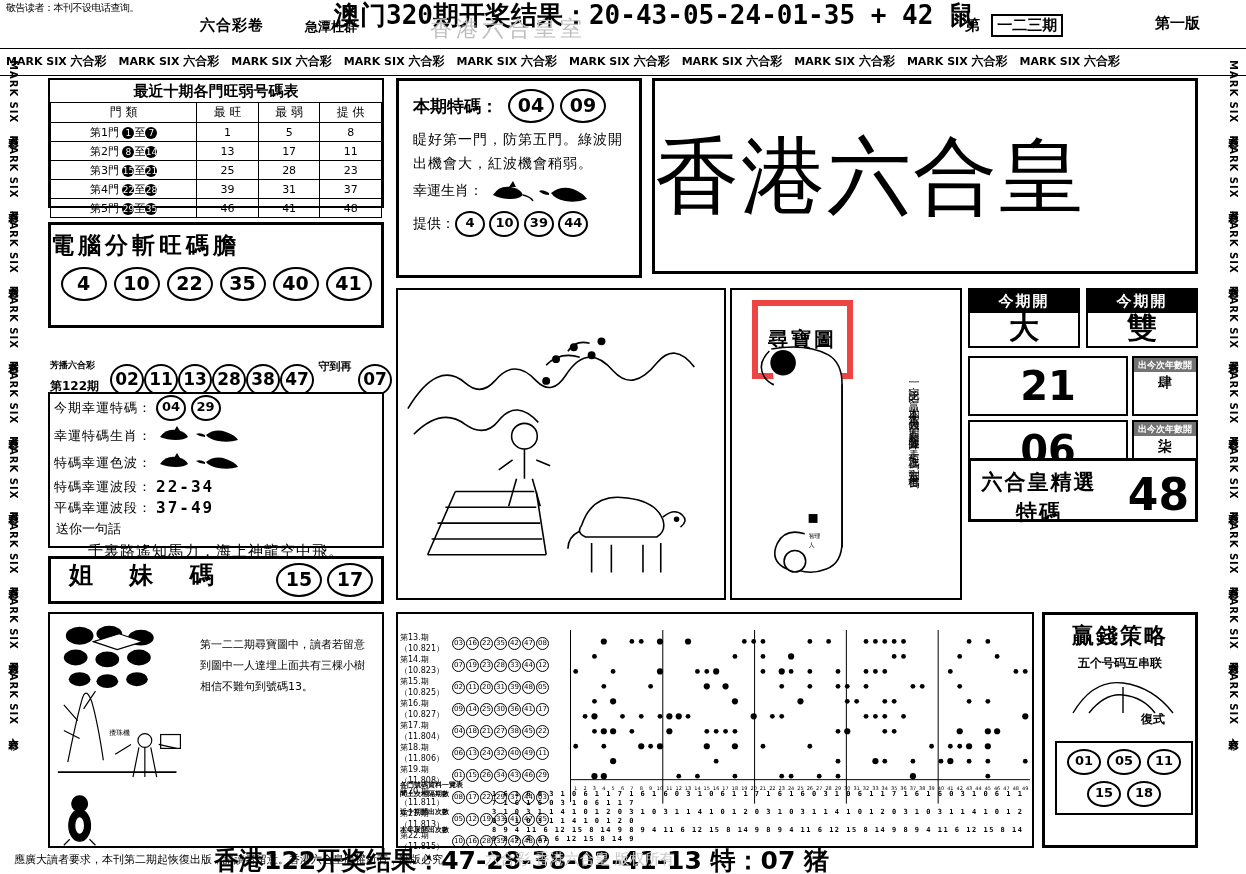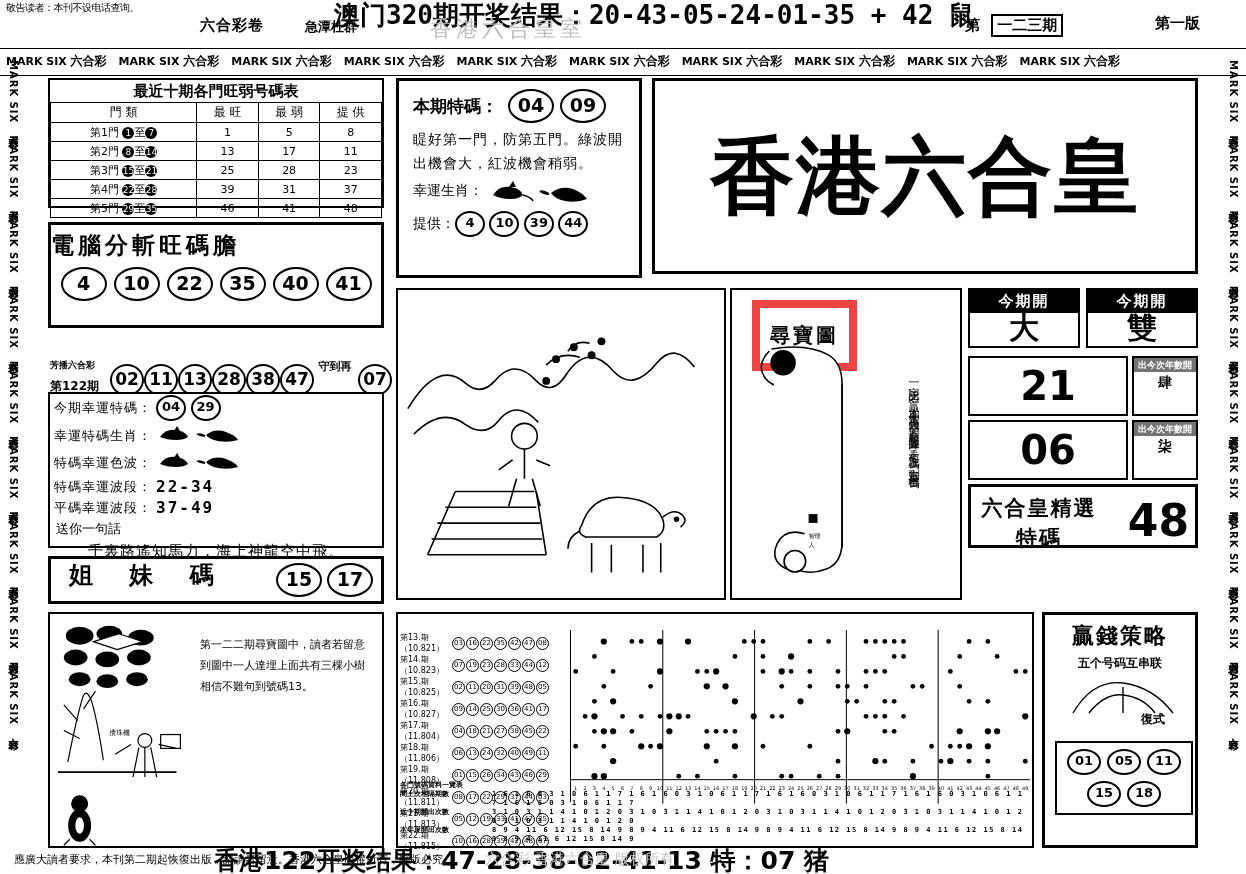--- a/index.html
+++ b/index.html
@@ -78,44 +78,44 @@
   
   #special{left:396px;top:78px;width:246px;height:200px;}
   #special .hd{font-size:17px;font-weight:bold;padding:8px 0 0 14px;display:flex;align-items:center;}
   #special .hd .bs{margin-left:10px;}
   #special .txt{font-size:14px;line-height:24px;padding:4px 14px 0;letter-spacing:1px;}
   #special .zodiac{display:flex;align-items:center;font-size:14px;padding:2px 14px;}
   #special .provide{display:flex;align-items:center;font-size:14px;padding:4px 14px;}
 
   
   #masthead{left:652px;top:78px;width:546px;height:196px;border:3px solid #000;}
-  #masthead .title{font-family:"DejaVu Serif","Liberation Serif",serif;font-weight:bold;font-size:84px;text-align:center;line-height:190px;letter-spacing:2px;white-space:nowrap;}
+  #masthead .title{font-family:"DejaVu Serif","Liberation Serif",serif;font-weight:normal;font-size:84px;text-align:left;line-height:190px;letter-spacing:2px;white-space:nowrap;}
 
   
   #draw{left:396px;top:288px;width:330px;height:312px;}
   
   #treasure{left:730px;top:288px;width:232px;height:312px;}
-  #treasure .cap{position:absolute;left:20px;top:10px;border:8px solid #ef4444;padding:14px 10px;font-size:20px;font-weight:bold;letter-spacing:3px;}
+  #treasure .cap{position:absolute;left:20px;top:10px;border:6px solid #ef4444;padding:20px 10px;font-size:20px;font-weight:bold;letter-spacing:3px;}
   .scroll-text{position:absolute;left:28px;top:86px;width:160px;font-size:11px;line-height:13px;writing-mode:vertical-rl;height:150px;letter-spacing:2px;}
 
   
   #res-left{left:968px;top:288px;width:112px;height:60px;}
   #res-right{left:1086px;top:288px;width:112px;height:60px;}
   .resbox .hd{background:#000;color:#fff;font-size:15px;font-weight:bold;text-align:center;padding:2px 0;letter-spacing:2px;}
   .resbox .bd{font-size:30px;font-weight:bold;text-align:center;line-height:30px;}
 
   #bignum1{left:968px;top:356px;width:160px;height:60px;}
   #bignum2{left:968px;top:420px;width:160px;height:60px;}
   .bignum{font-size:40px;font-weight:bold;text-align:center;line-height:56px;}
   #side1{left:1132px;top:356px;width:66px;height:60px;}
   #side2{left:1132px;top:420px;width:66px;height:60px;}
   .sidebox .hd{background:#737373;color:#fff;font-size:9px;font-weight:bold;text-align:center;line-height:10px;padding:2px 0;}
   .sidebox .bd{font-size:14px;text-align:center;line-height:20px;font-weight:bold;}
 
-  #pick{left:968px;top:484px;width:230px;height:64px;}
+  #pick{left:968px;top:458px;width:230px;height:64px;}
   #pick .lt{position:absolute;left:6px;top:6px;width:124px;text-align:center;font-size:21px;font-weight:bold;line-height:30px;letter-spacing:2px;}
   #pick .rt{position:absolute;right:6px;top:8px;font-size:44px;font-weight:bold;}
 
   
   #strategy{left:1042px;top:612px;width:156px;height:236px;}
   #strategy .cap{text-align:center;font-size:22px;font-weight:bold;padding-top:6px;letter-spacing:2px;}
   #strategy .sub{text-align:center;font-size:12px;font-weight:bold;padding:4px 0 0;}
   #strategy .fushi{position:absolute;left:96px;top:96px;font-size:12px;font-weight:bold;}
   #strategy .nbox{position:absolute;left:10px;top:126px;width:134px;height:70px;border:2px solid #000;}
   #strategy .nrow{display:flex;justify-content:center;gap:6px;padding-top:6px;}

